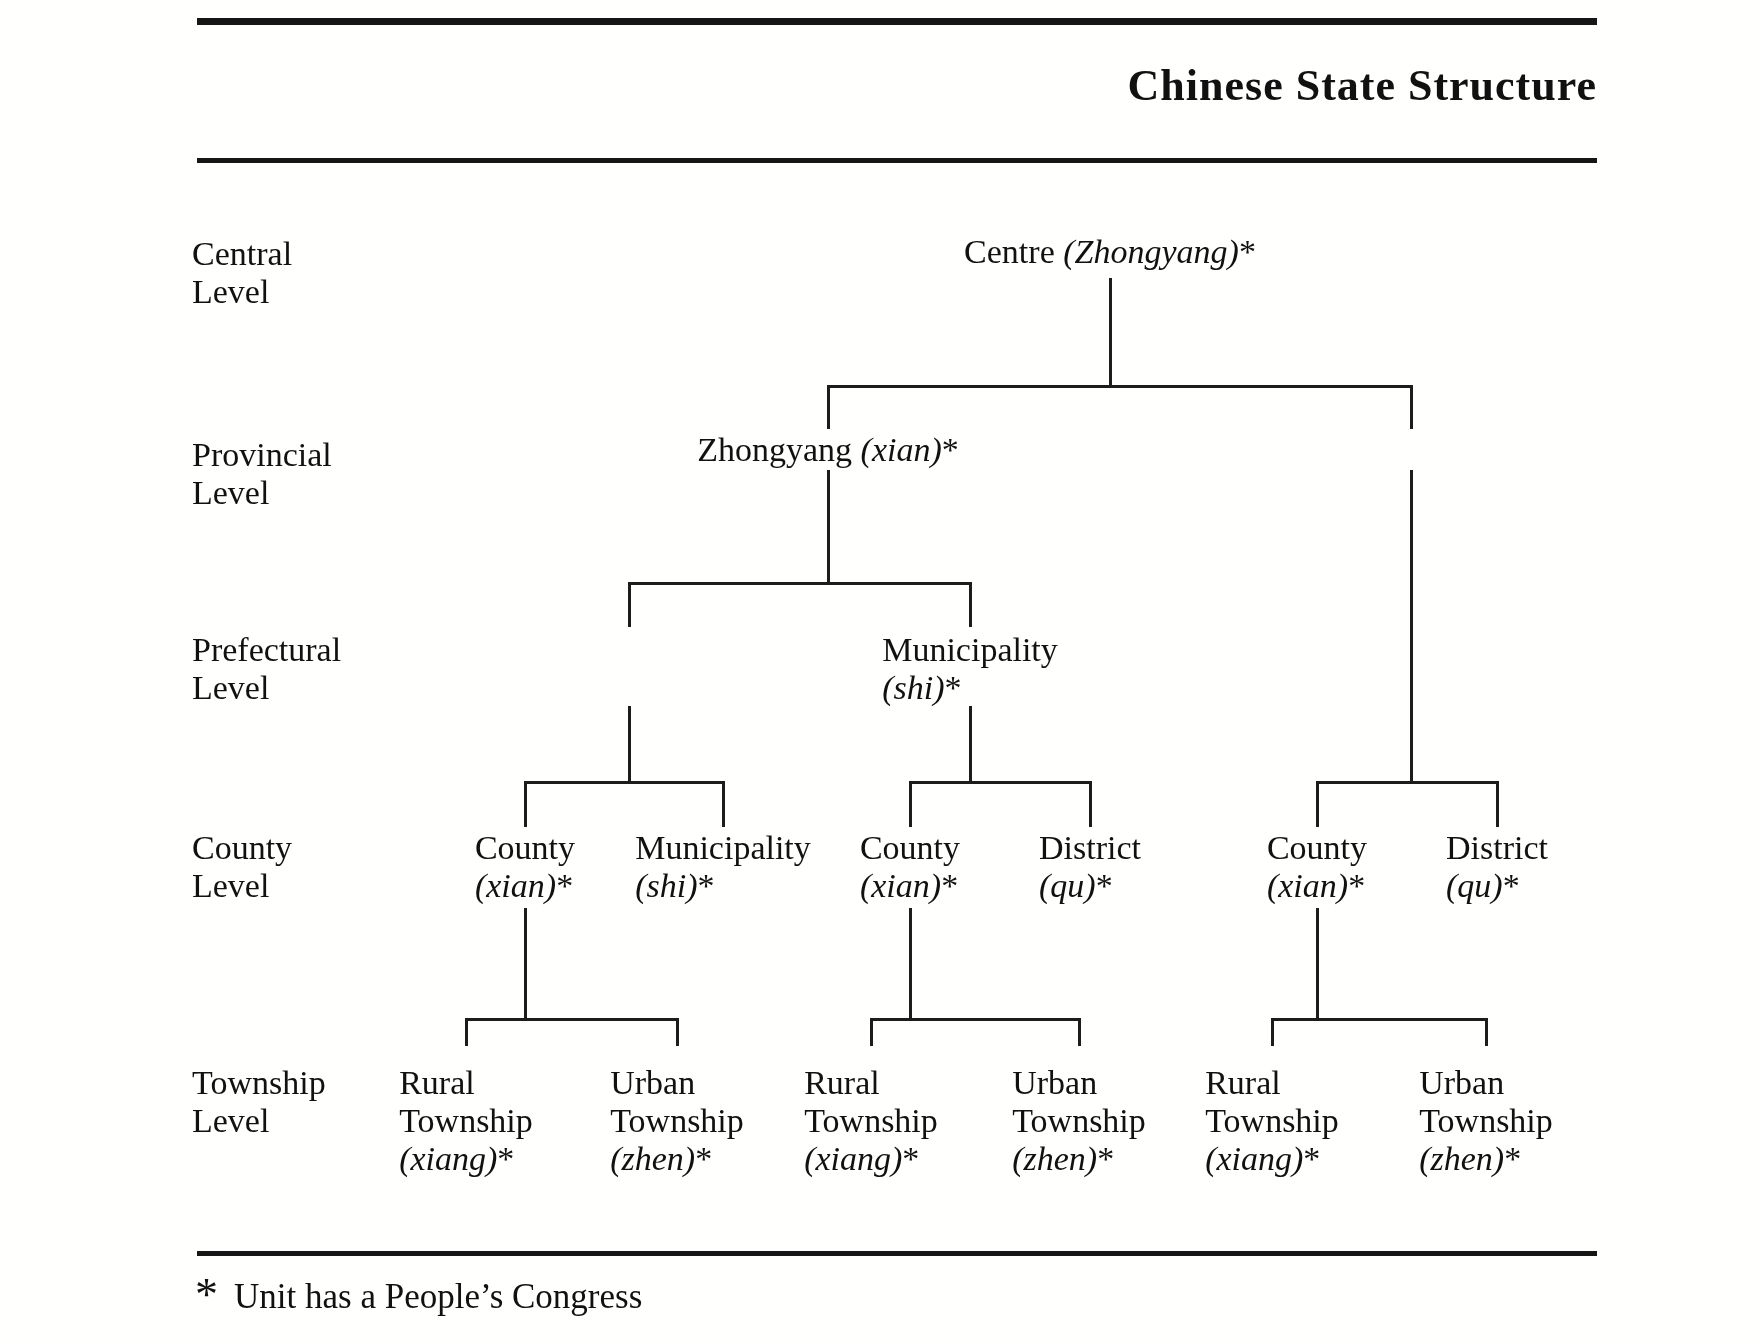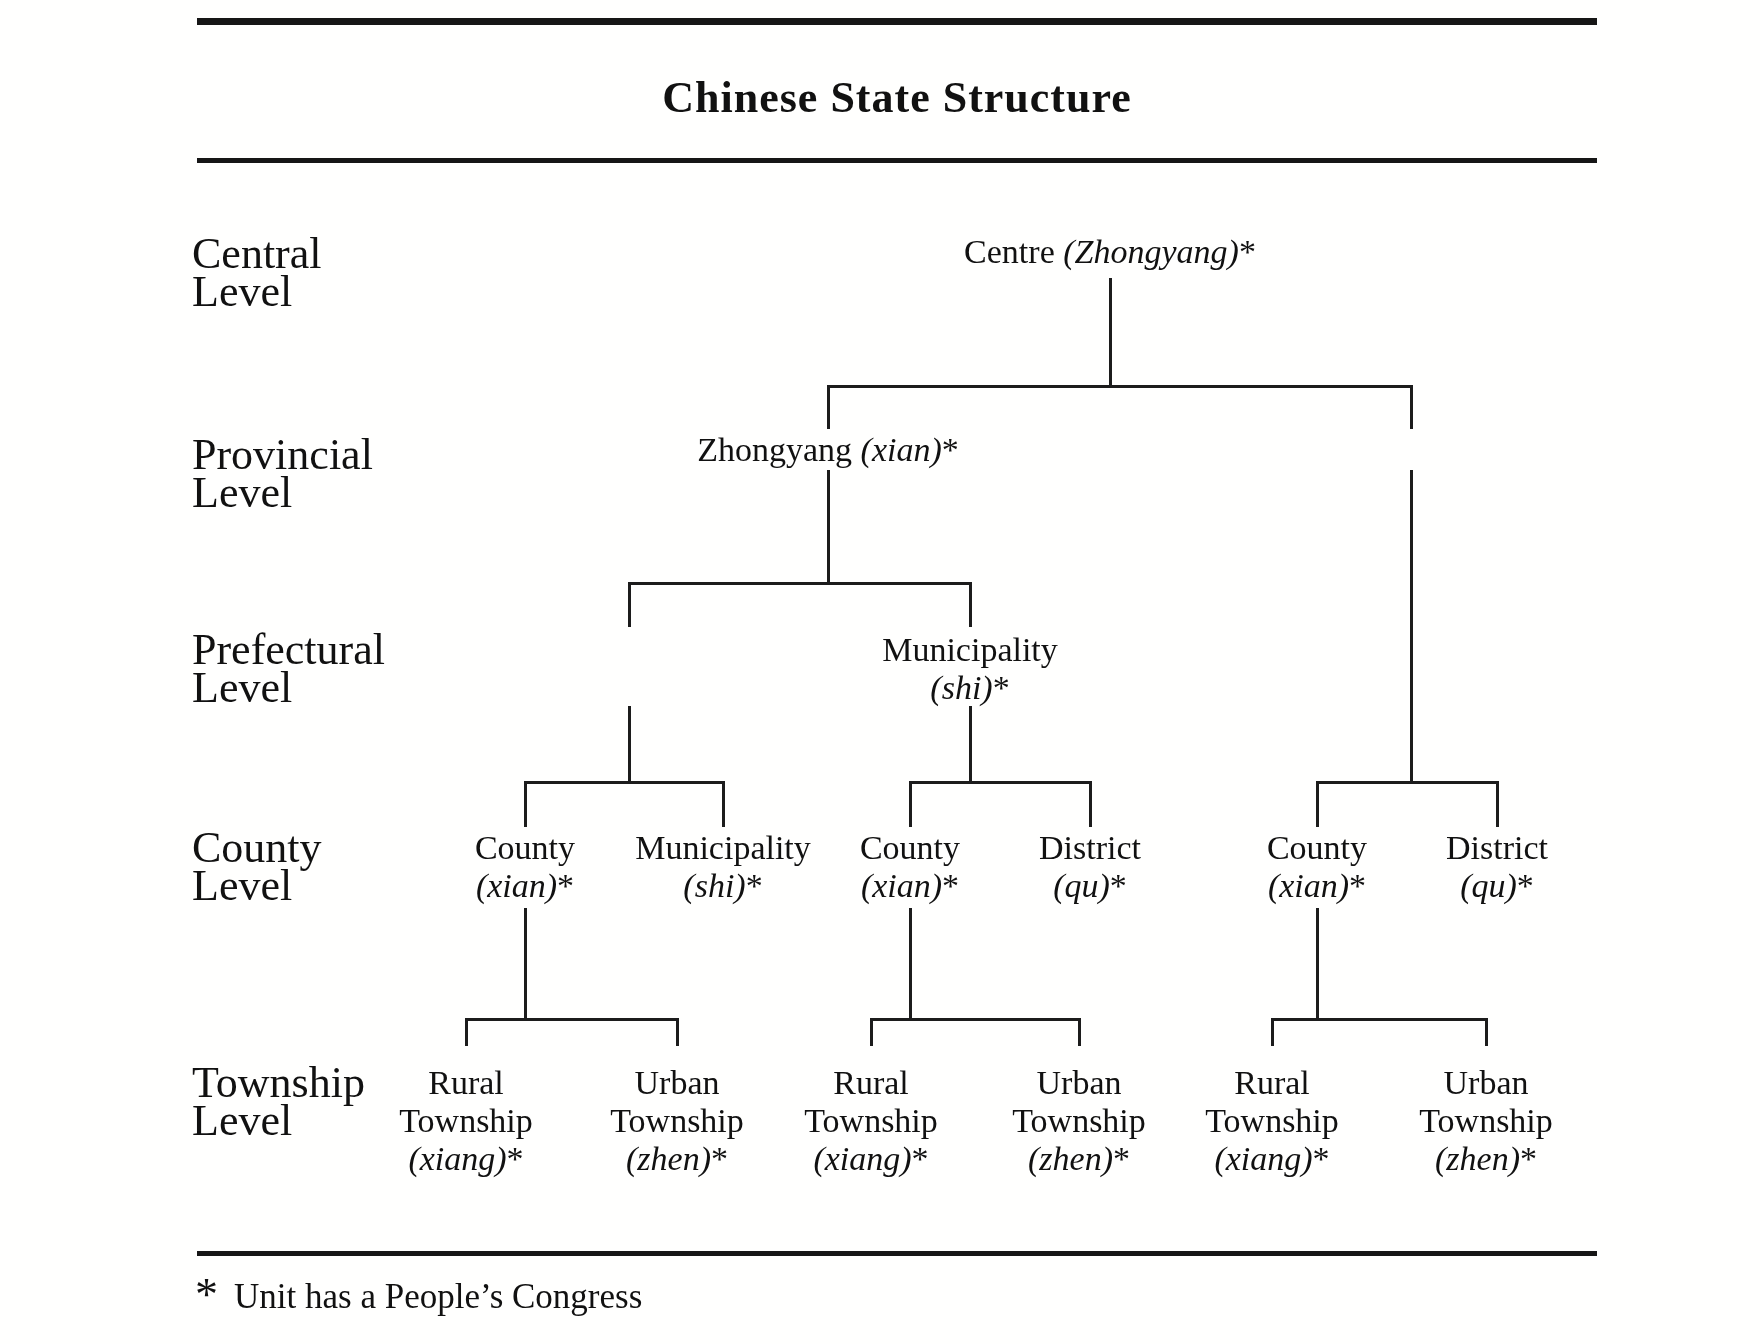--- a/index.html
+++ b/index.html
@@ -5,28 +5,28 @@
   html,body{margin:0;padding:0;background:#ffffff;}
   .page{
     position:relative;width:1760px;height:1344px;background:#fffffe;
     font-family:"Liberation Serif","DejaVu Serif",serif;color:#111;overflow:hidden;
   }
   .rule{position:absolute;background:#161616;}
   .rule.top{left:197px;top:18px;width:1400px;height:7px;}
   .rule.mid{left:197px;top:158px;width:1400px;height:5px;}
   .rule.bottom{left:197px;top:1251px;width:1400px;height:5px;}
   .title{
-    position:absolute;left:197px;top:60px;width:1400px;text-align:center;
-    font-size:44px;font-weight:bold;letter-spacing:1px;margin-top:12px;
+    position:absolute;left:197px;top:60px;width:1400px;text-align:right;
+    font-size:44px;font-weight:bold;letter-spacing:1px;
   }
   .lvl{
-    position:absolute;left:192px;font-size:44px;line-height:38px;white-space:nowrap;
+    position:absolute;left:192px;font-size:34px;line-height:38px;white-space:nowrap;
   }
   .node{
-    position:absolute;transform:translateX(-50%);text-align:center;
+    position:absolute;transform:translateX(-50%);text-align:left;
     font-size:34px;line-height:38px;white-space:nowrap;
   }
   .term{font-style:italic;}
   .vline,.hline{position:absolute;background:#1c1c1c;}
   .vline{width:3px;}
   .hline{height:3px;}
   .footnote{
     position:absolute;left:195px;top:1272px;white-space:nowrap;
   }
   .footnote .sym{font-size:46px;line-height:46px;vertical-align:-2px;}

